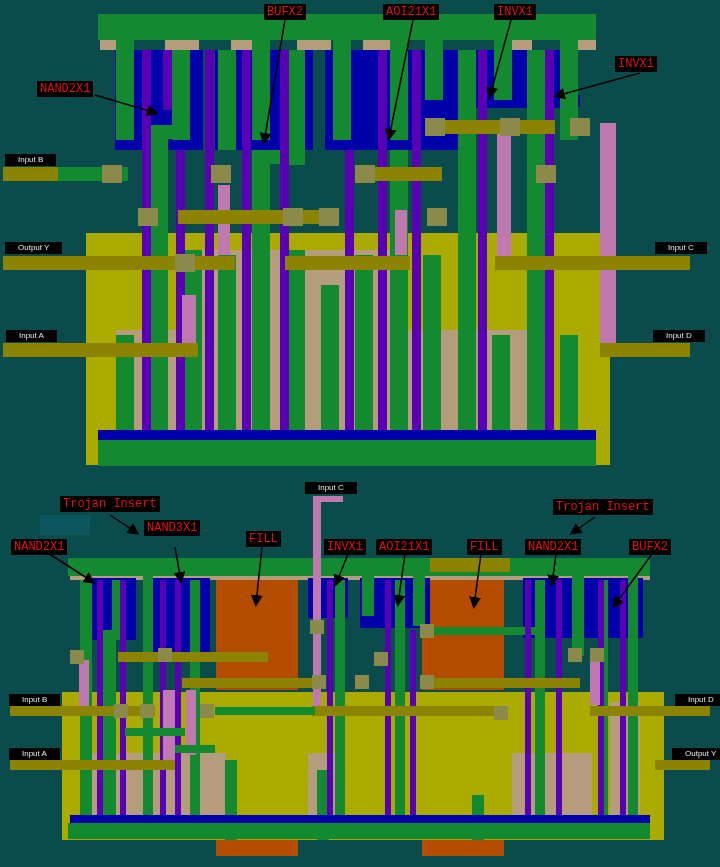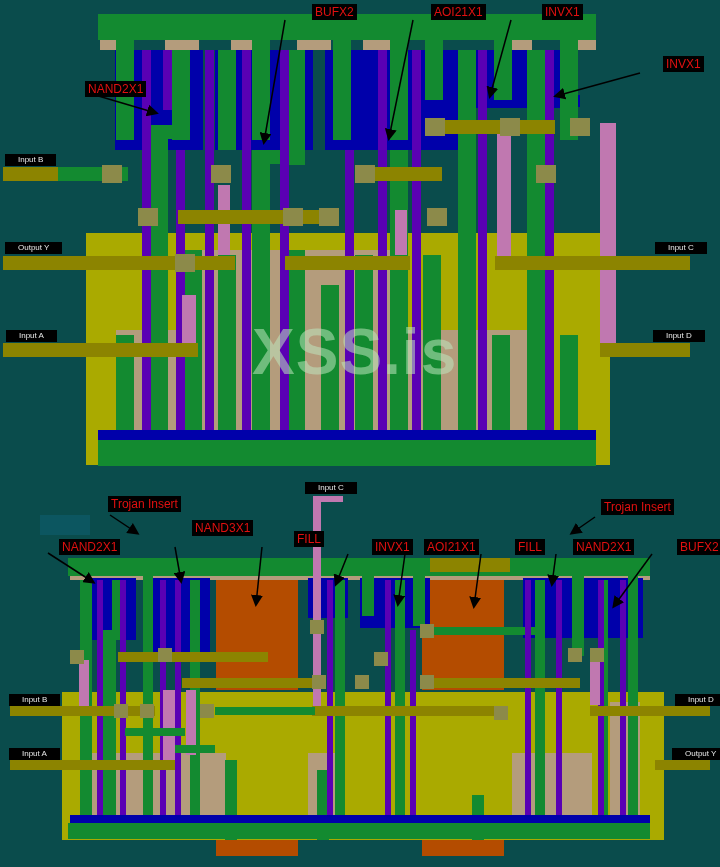--- a/index.html
+++ b/index.html
@@ -1,21 +1,21 @@
 <!DOCTYPE html>
 <html><head>
 <meta charset="utf-8">
 <style>
   html, body { margin: 0; padding: 0; }
   body { width: 720px; height: 867px; background: #0a4c4c; position: relative; overflow: hidden;
          font-family: "Liberation Sans", sans-serif; }
   .layout { position: absolute; left: 0; width: 720px; }
   .layout svg { position: absolute; left: 0; top: 0; }
   .cell-label { position: absolute; background: #000; color: #e01010; font-size: 12px; line-height: 14px;
-                padding: 1px 3px; white-space: nowrap; font-family: Liberation Sans, sans-serif; margin-left: 48px; }
+                padding: 1px 3px; white-space: nowrap; font-family: Liberation Mono, monospace; }
   .pin-label { position: absolute; background: #000; color: #e8e8e8; font-size: 8px; line-height: 10px;
                padding: 1px 13px; white-space: nowrap; font-family: "Liberation Sans", sans-serif; }
   .watermark { position: absolute; left: 252px; top: 315px; font-size: 64px; font-weight: bold;
                color: rgba(190,230,190,0.55); letter-spacing: 1px; font-family: "Liberation Sans", sans-serif; }
 </style>
 </head>
 <body>
 
 <div class="layout" style="top:0;height:470px;">
   <svg width="720" height="470">
@@ -111,21 +111,20 @@
     <rect x="425" y="118" width="20" height="18" fill="#8c8a4a"></rect>
     <rect x="500" y="118" width="20" height="18" fill="#8c8a4a"></rect>
     <rect x="570" y="118" width="20" height="18" fill="#8c8a4a"></rect>
     <rect x="536" y="165" width="20" height="18" fill="#8c8a4a"></rect>
     <rect x="175" y="254" width="20" height="18" fill="#8c8a4a"></rect>
 
     <rect x="98" y="430" width="498" height="10" fill="#0000aa"></rect>
     <rect x="98" y="440" width="498" height="26" fill="#138a30"></rect>
   </svg>
 
-  <div class="watermark">XSS.is</div>
 
   <svg width="720" height="470">
     <defs>
       <marker id="ah" markerWidth="8" markerHeight="8" refX="6" refY="4" orient="auto">
         <path d="M0,0 L8,4 L0,8 z" fill="#000"></path>
       </marker>
     </defs>
     <line x1="95" y1="95" x2="156" y2="113" stroke="#000" stroke-width="1.5" marker-end="url(#ah)"></line>
     <line x1="285" y1="20" x2="264" y2="142" stroke="#000" stroke-width="1.5" marker-end="url(#ah)"></line>
     <line x1="413" y1="20" x2="389" y2="138" stroke="#000" stroke-width="1.5" marker-end="url(#ah)"></line>

